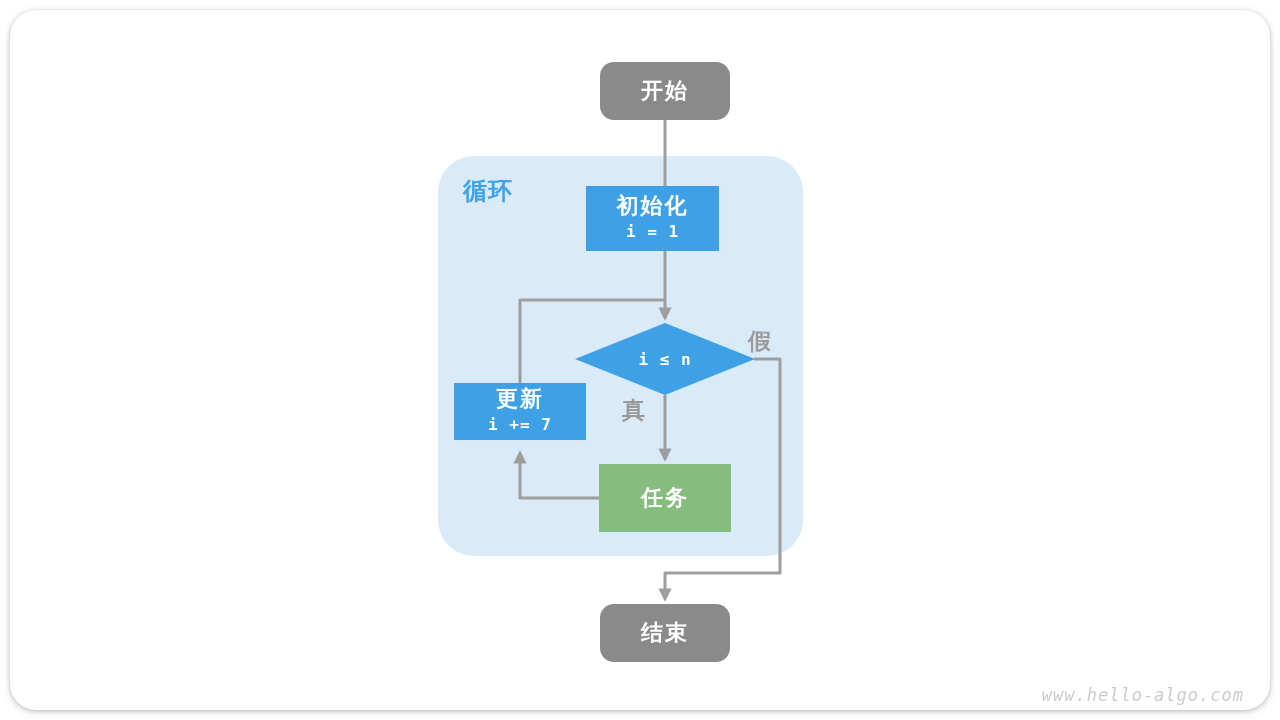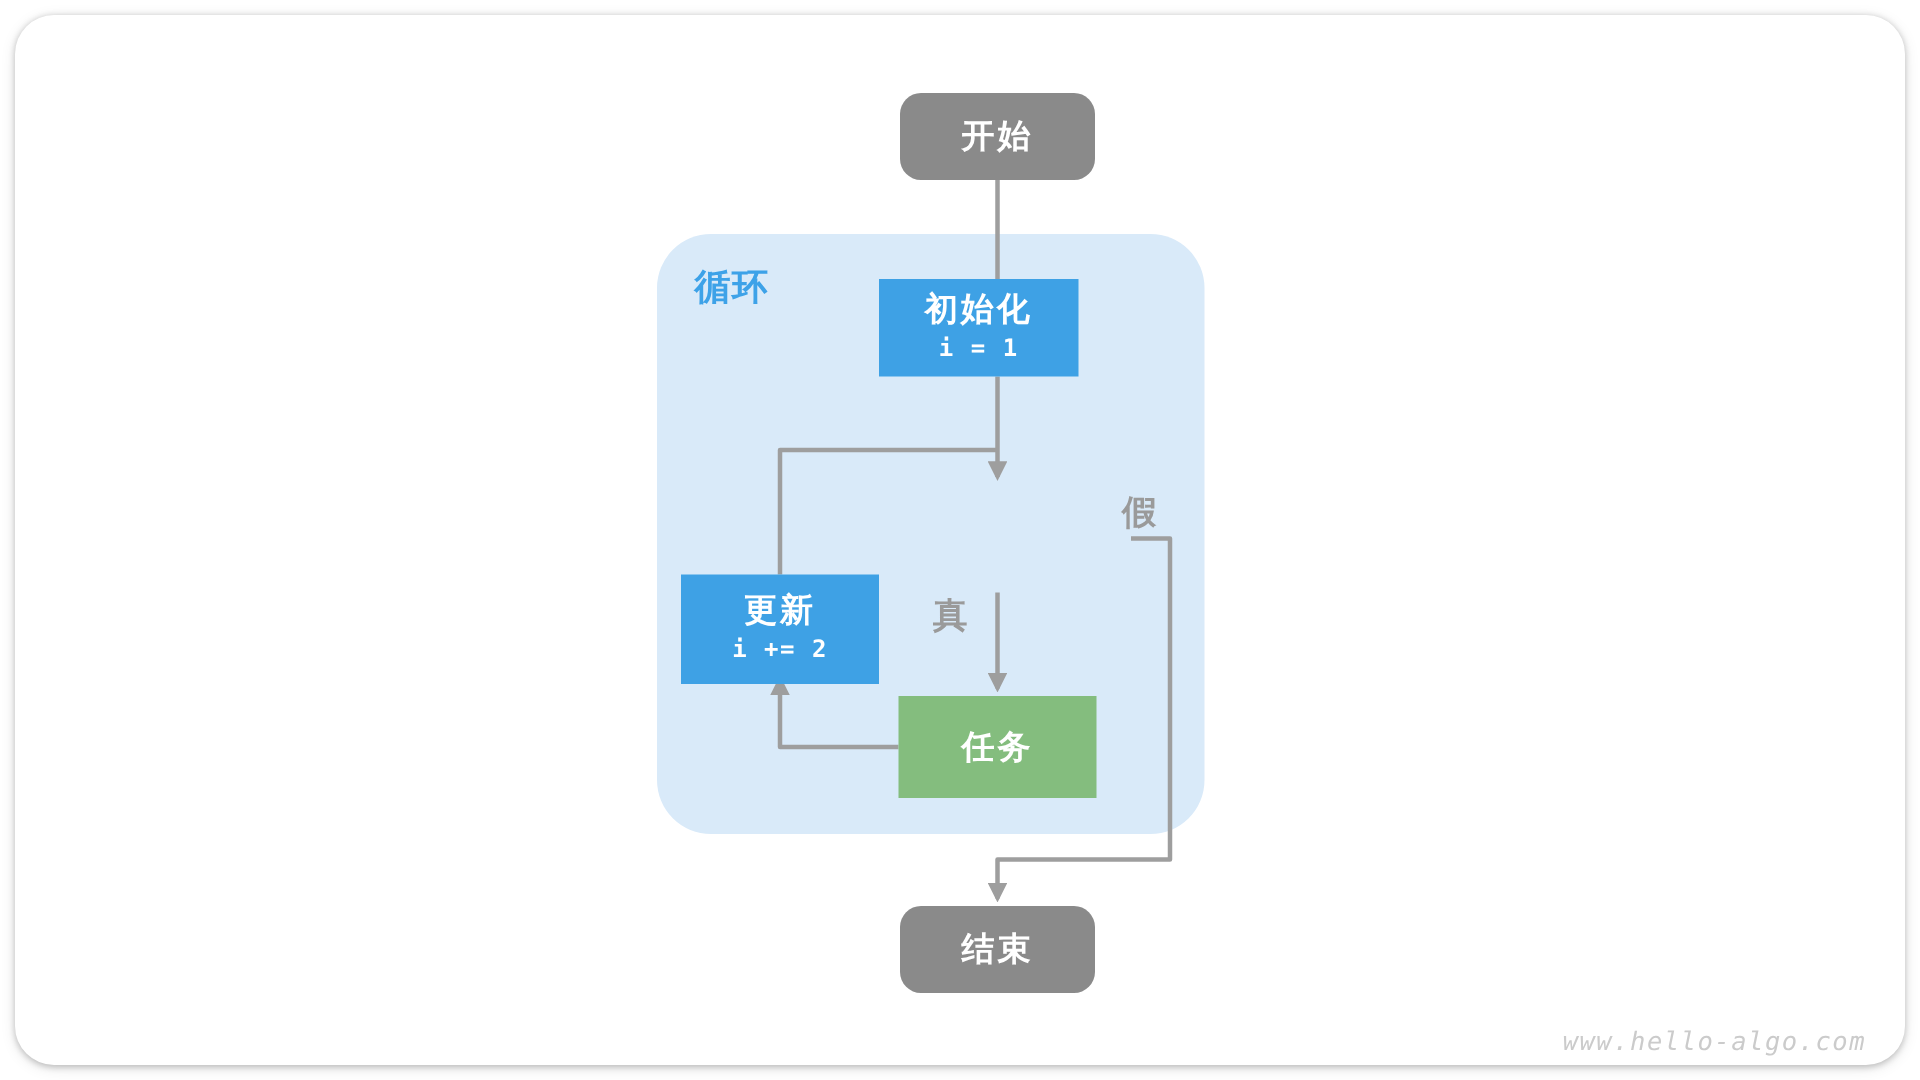--- a/index.html
+++ b/index.html
@@ -93,21 +93,21 @@
   .node-start { left: 590px; top: 52px; }
   .node-end   { left: 590px; top: 594px; }
   .node-init {
     background: var(--node-blue);
     left: 560px; top: 176px;
     width: 133px; height: 65px; margin-left: 16px;
   }
   .node-update {
     background: var(--node-blue);
     left: 444px; top: 373px;
-    width: 132px; height: 73px;
+    width: 132px; height: 57px;
   }
   .node-task {
     background: var(--node-green);
     left: 589px; top: 454px;
     width: 132px; height: 68px;
   }
   .node-condition {
     background: var(--node-blue);
     left: 565px; top: 313px;
     width: 180px; height: 72px;
@@ -158,24 +158,27 @@
 
     <div class="node node-start">
       <span class="zh">开始</span>
     </div>
 
     <div class="node node-init">
       <span class="zh">初始化</span>
       <span class="code">i = 1</span>
     </div>
 
+    <div class="node node-condition">
+      <span class="code">i ≤ n</span>
+    </div>
 
     <div class="node node-update">
       <span class="zh">更新</span>
-      <span class="code">i += 2</span>
+      <span class="code">i += 7</span>
     </div>
 
     <div class="node node-task">
       <span class="zh">任务</span>
     </div>
 
     <div class="node node-end">
       <span class="zh">结束</span>
     </div>
 

